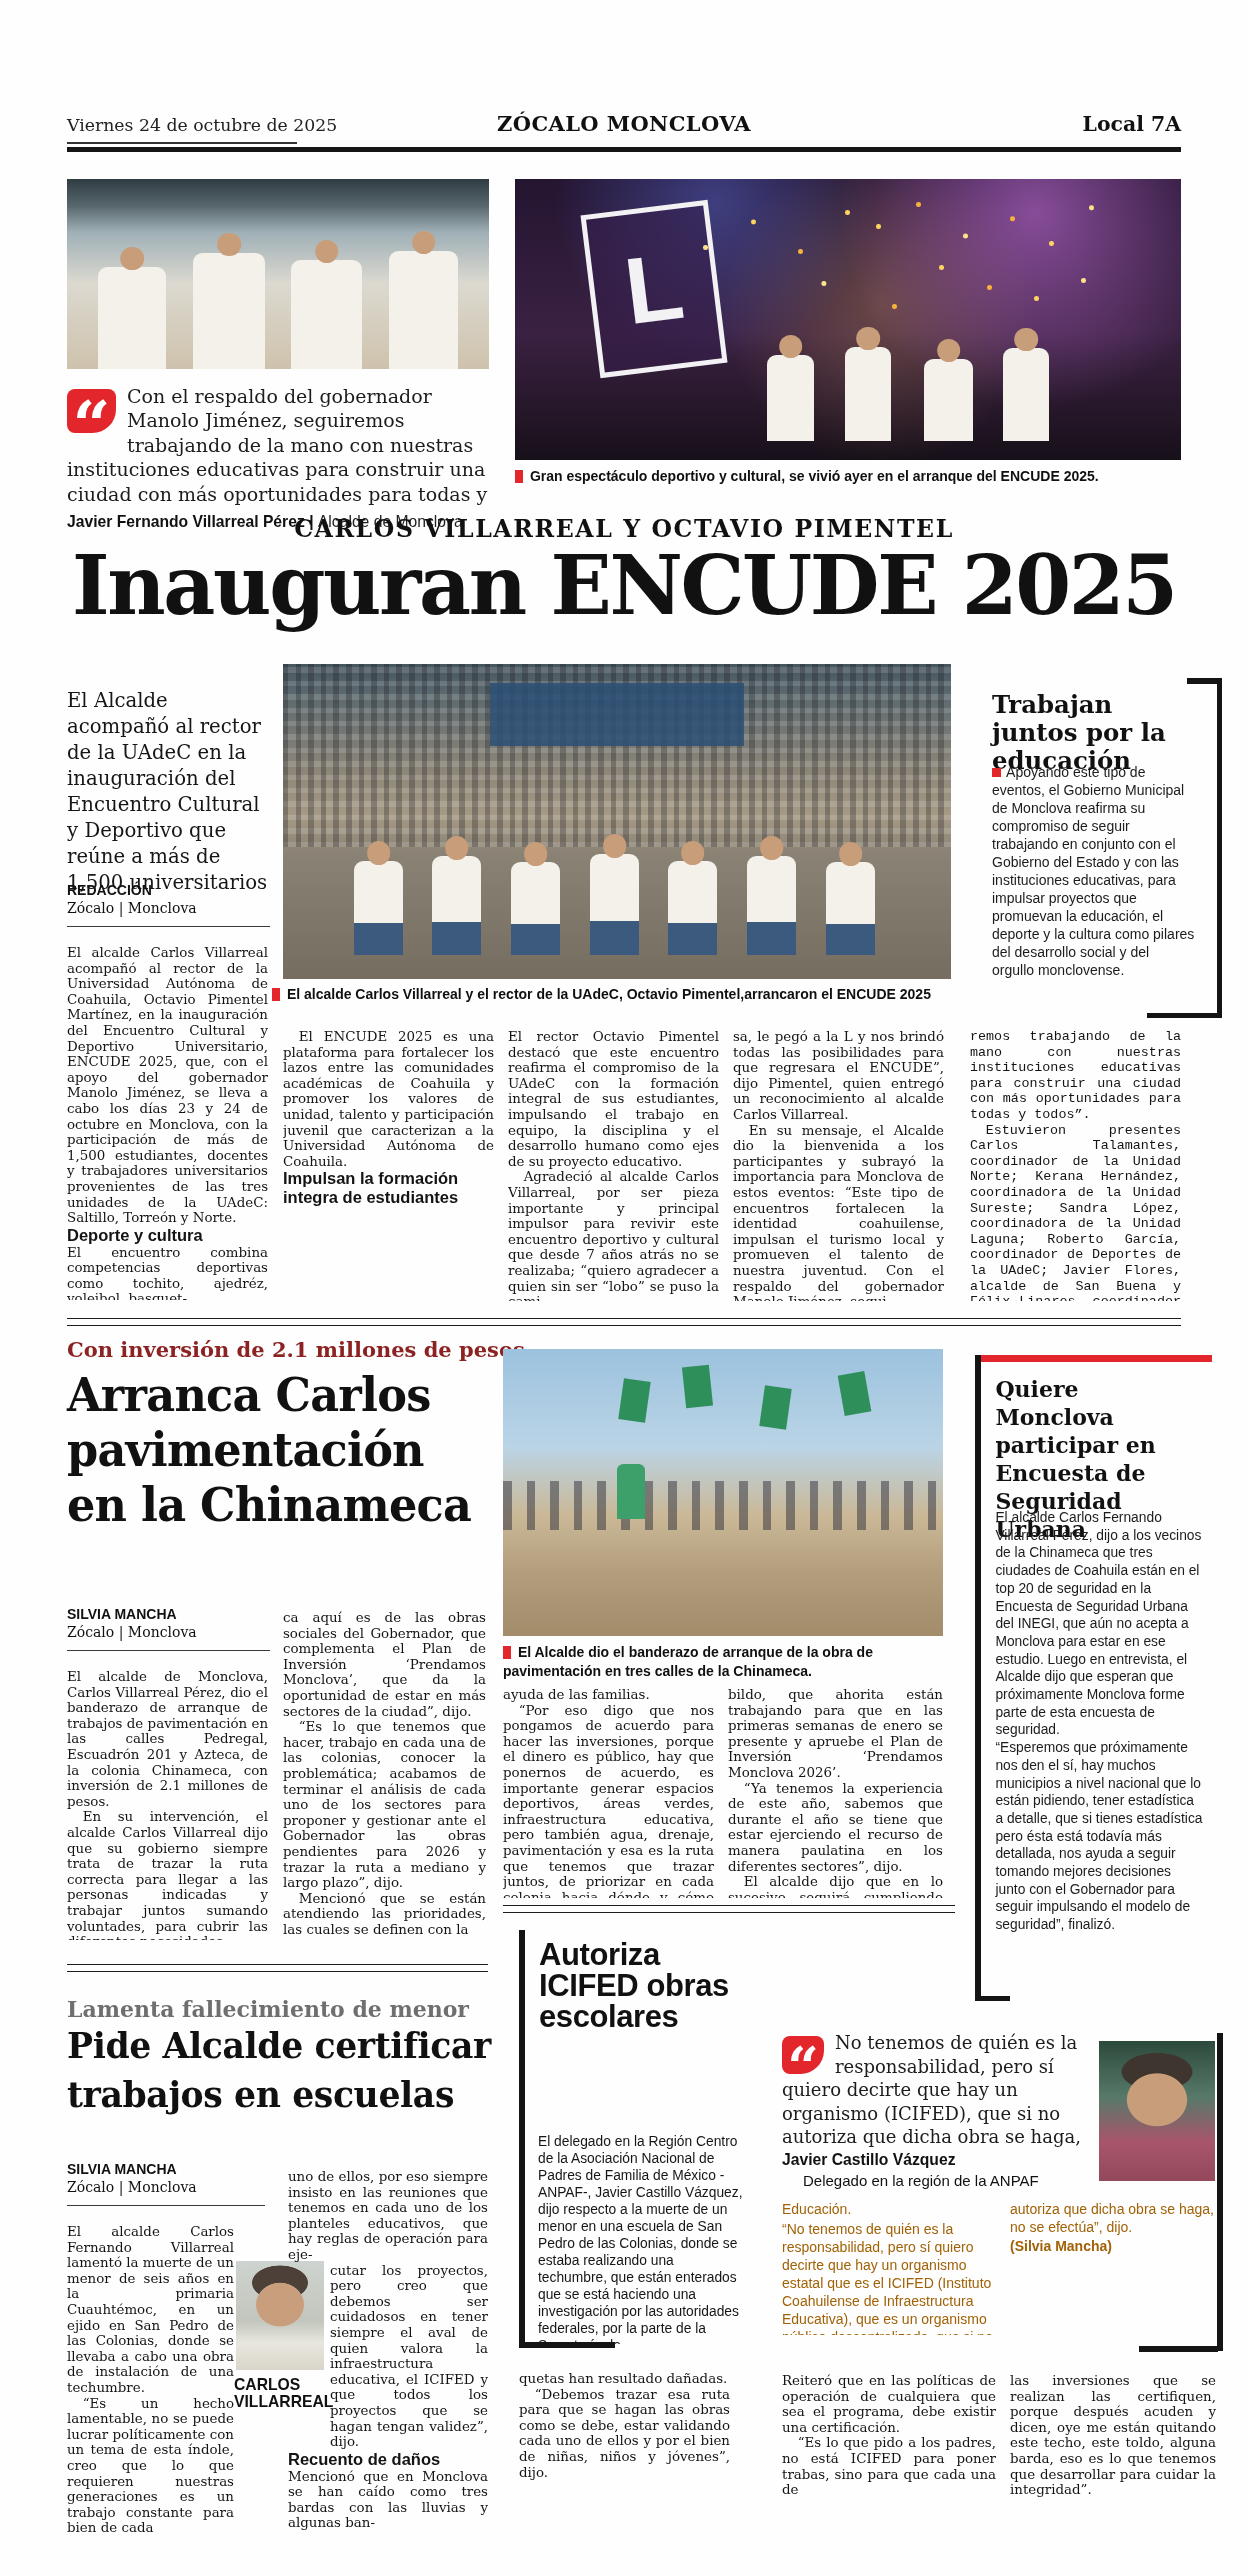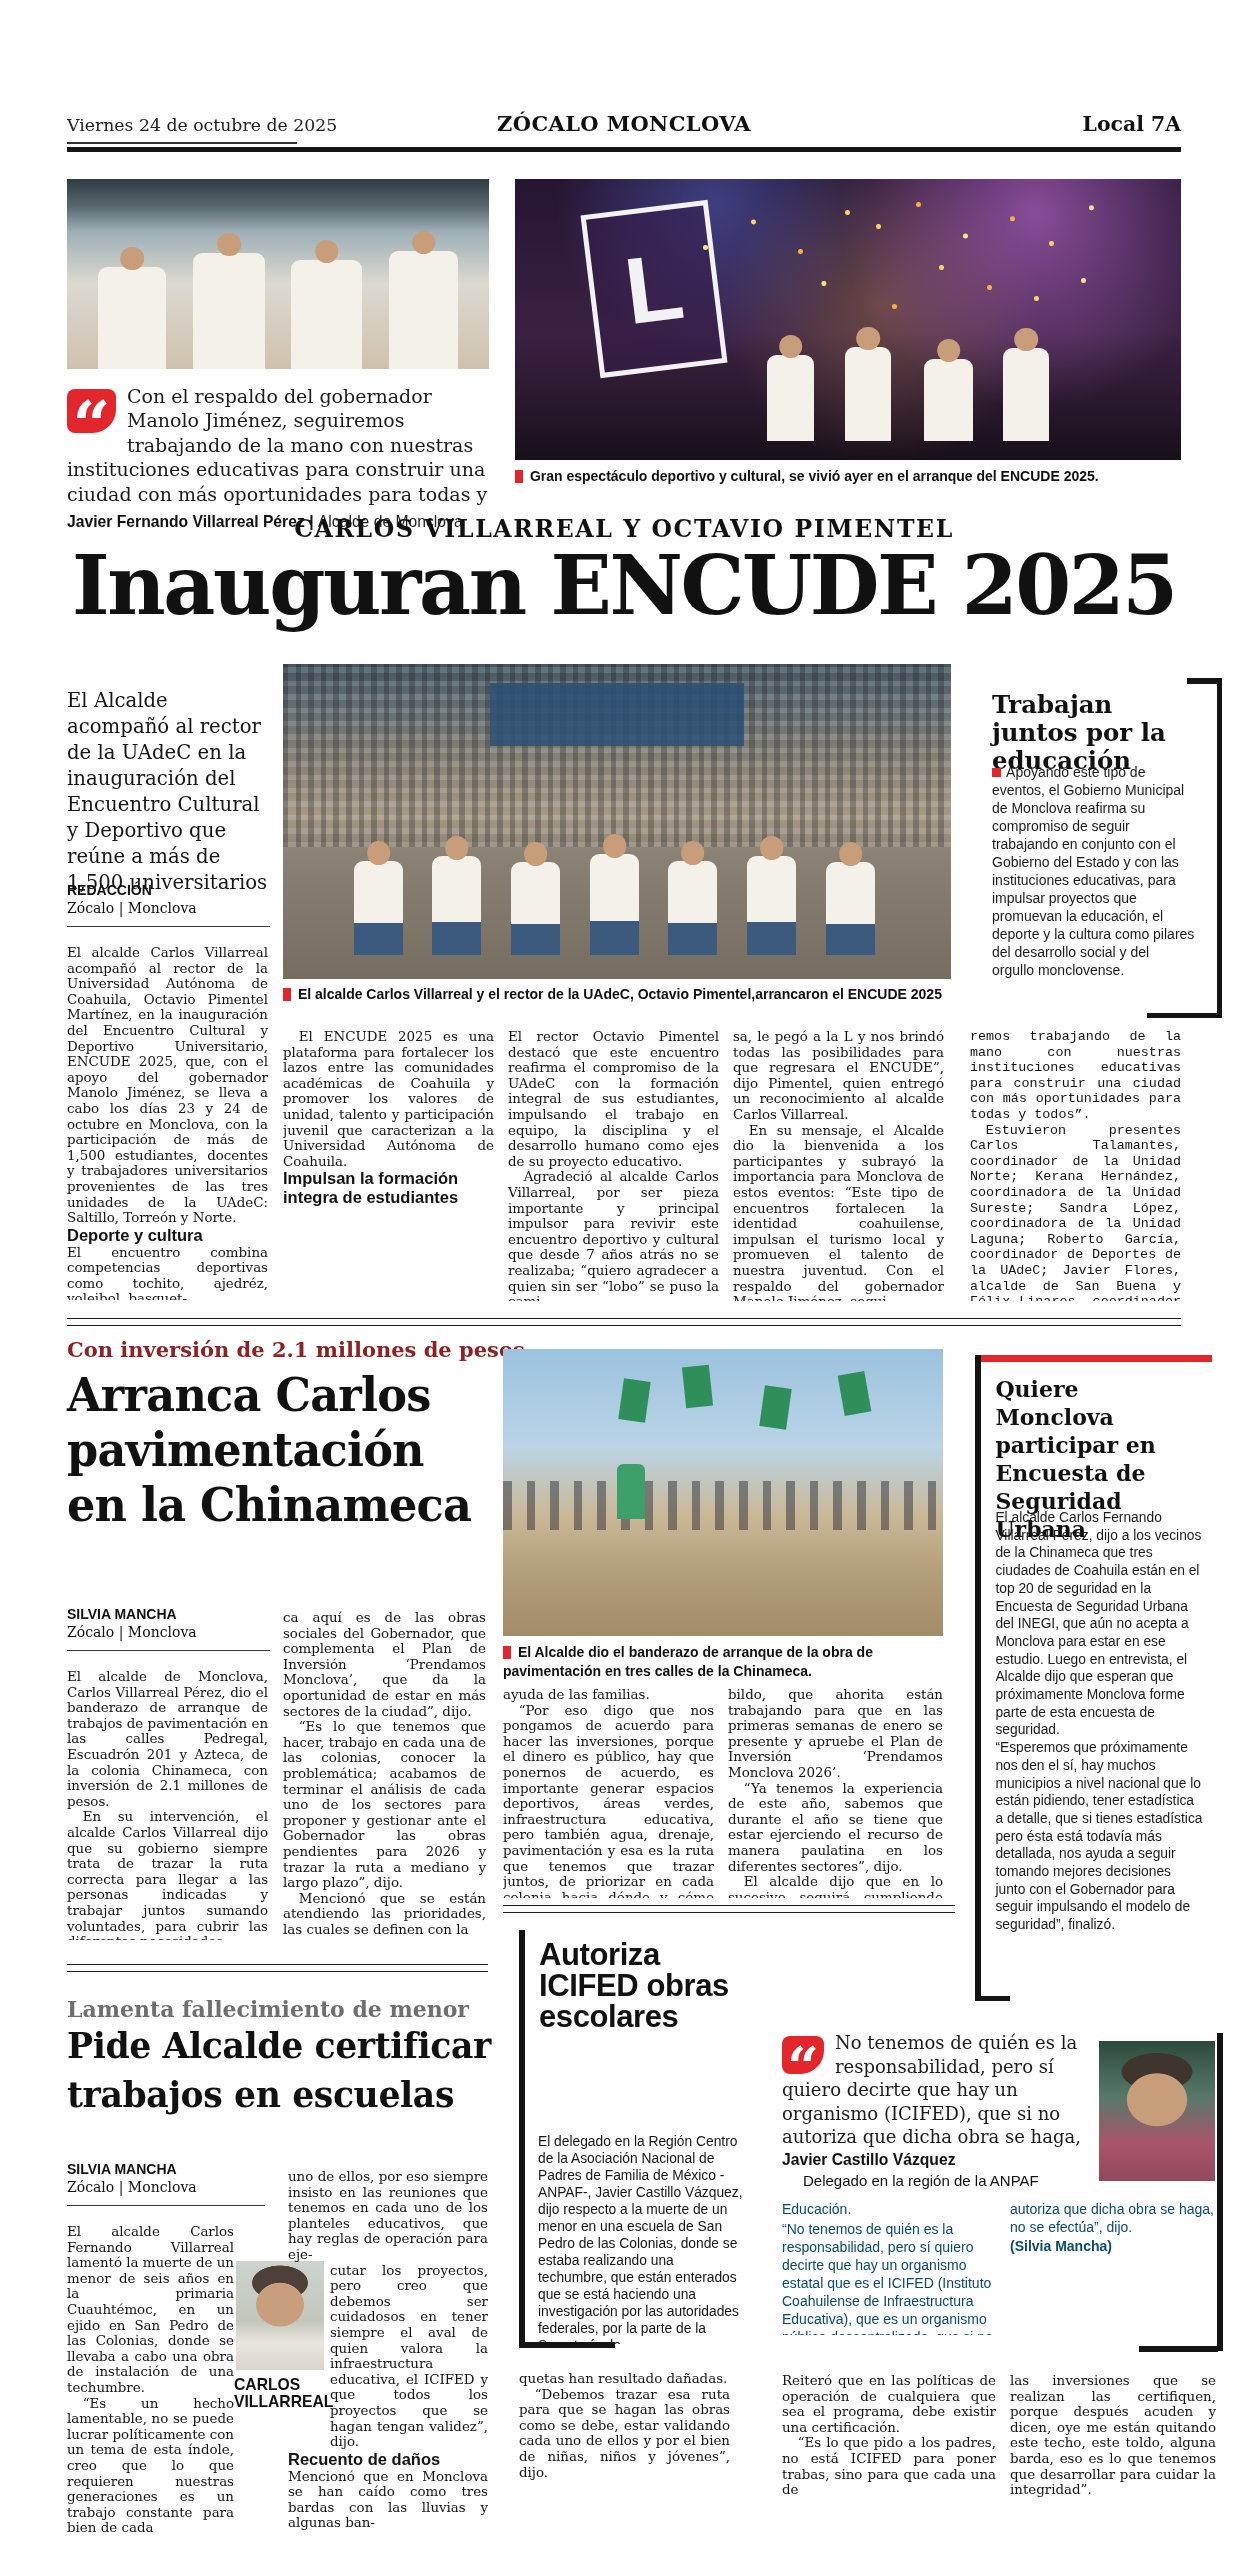--- a/index.html
+++ b/index.html
@@ -89,21 +89,21 @@
 
   
   .deck{left:67px;top:688px;width:206px;font:19.7px/26px "DejaVu Serif",serif;color:#161616;}
   .byline-name{font:bold 14px "Liberation Sans",sans-serif;}
   .byline-org{font:14px "DejaVu Serif",serif;margin-top:2.4px;}
   .byline-rule{height:0;border-top:1.6px solid #3a3a3a;margin-top:9.4px;}
   .body-col{font:13.4px/15.6px "DejaVu Serif",serif;text-align:justify;overflow:hidden;color:#141414;}
   .body-col p{margin:0;}
   .body-col p.ind{text-indent:15.7px;}
   .subhead{font:bold 16.5px/19px "Liberation Sans",sans-serif;margin-top:6.3px;text-align:left;}
-  .sans-col{font:14px/18px "Liberation Sans",sans-serif;text-align:left;overflow:hidden;color:#0c4a6e;}
+  .sans-col{font:14px/18px "Liberation Sans",sans-serif;text-align:left;overflow:hidden;color:#a16207;}
   .sans-col p{margin:0 0 1.6px;}
 
   
   .sb1{left:992px;top:678px;width:230px;height:340px;}
   .sb1-bar{position:absolute;right:0;top:0;width:5.5px;height:100%;background:#141414;}
   .sb1-captop{position:absolute;right:0;top:0;width:35px;height:5.5px;background:#141414;}
   .sb1-capbot{position:absolute;right:0;bottom:0;width:75px;height:5.5px;background:#141414;}
   .sb1-title{position:absolute;left:0;top:12.6px;width:197px;font:bold 24.4px/28px "DejaVu Serif",serif;}
   .sb1-body{position:absolute;left:0;top:85px;width:203px;font:14px/18px "Liberation Sans",sans-serif;color:#1c1c1c;}
   .sq{display:inline-block;width:8.6px;height:8.6px;background:var(--red);margin-right:5.5px;}
@@ -245,21 +245,21 @@
       </span>
     <span class="fig white-fig" style="left:464px;bottom:23.6px;width:49px;height:99px;">
         <span class="head"></span>
         <span class="jeans"></span>
       </span>
     <span class="fig white-fig" style="left:543px;bottom:23.6px;width:49px;height:93px;">
         <span class="head"></span>
         <span class="jeans"></span>
       </span>
   </div>
-  <div class="abs caption" style="left:283px;top:985px;width:668px;">
+  <div class="abs caption" style="left:272px;top:985px;width:668px;">
     <span class="cap-sq"></span><span>El alcalde Carlos Villarreal y el rector de la UAdeC, Octavio Pimentel,arrancaron el ENCUDE 2025</span>
   </div>
 
   <div class="abs body-col" style="left:283px;top:1029px;width:211px;height:272px;">
     <p class="ind">El ENCUDE 2025 es una plataforma para fortalecer los lazos entre las comunidades académicas de Coahuila y promover los valores de unidad, talento y participación juvenil que caracterizan a la Universidad Autónoma de Coahuila.</p>
     <p class="subhead">Impulsan la formación integra de estudiantes</p>
   </div>
   <div class="abs body-col" style="left:508px;top:1029px;width:211px;height:272px;">
     <p>El rector Octavio Pimentel destacó que este encuentro reafirma el compromiso de la UAdeC con la formación integral de sus estudiantes, impulsando el trabajo en equipo, la disciplina y el desarrollo humano como ejes de su proyecto educativo.</p>
     <p class="ind">Agradeció al alcalde Carlos Villarreal, por ser pieza importante y principal impulsor para revivir este encuentro deportivo y cultural que desde 7 años atrás no se realizaba; “quiero agradecer a quien sin ser “lobo” se puso la cami-</p>

